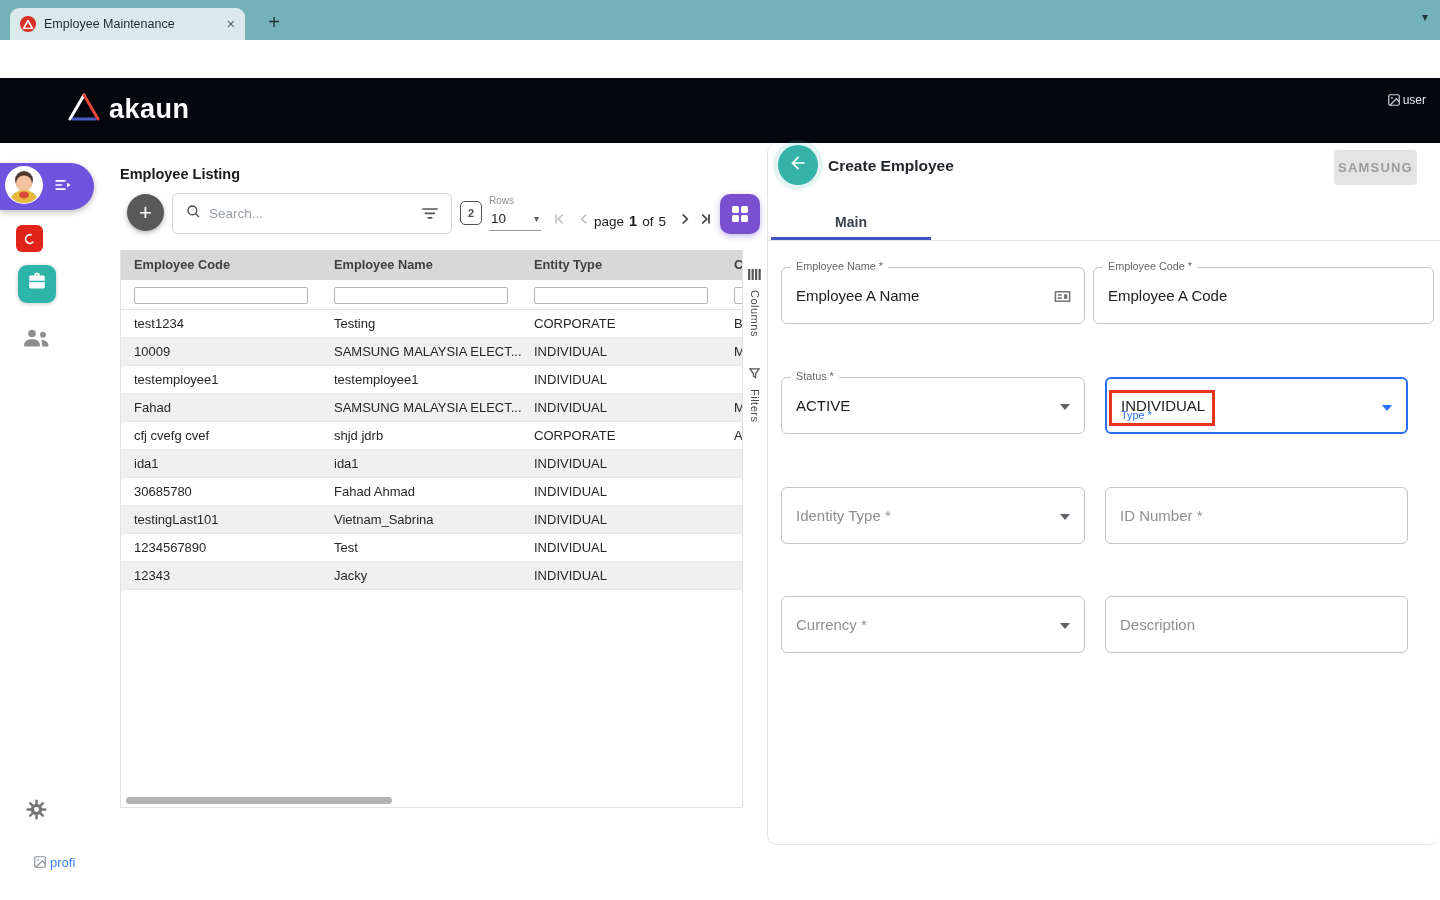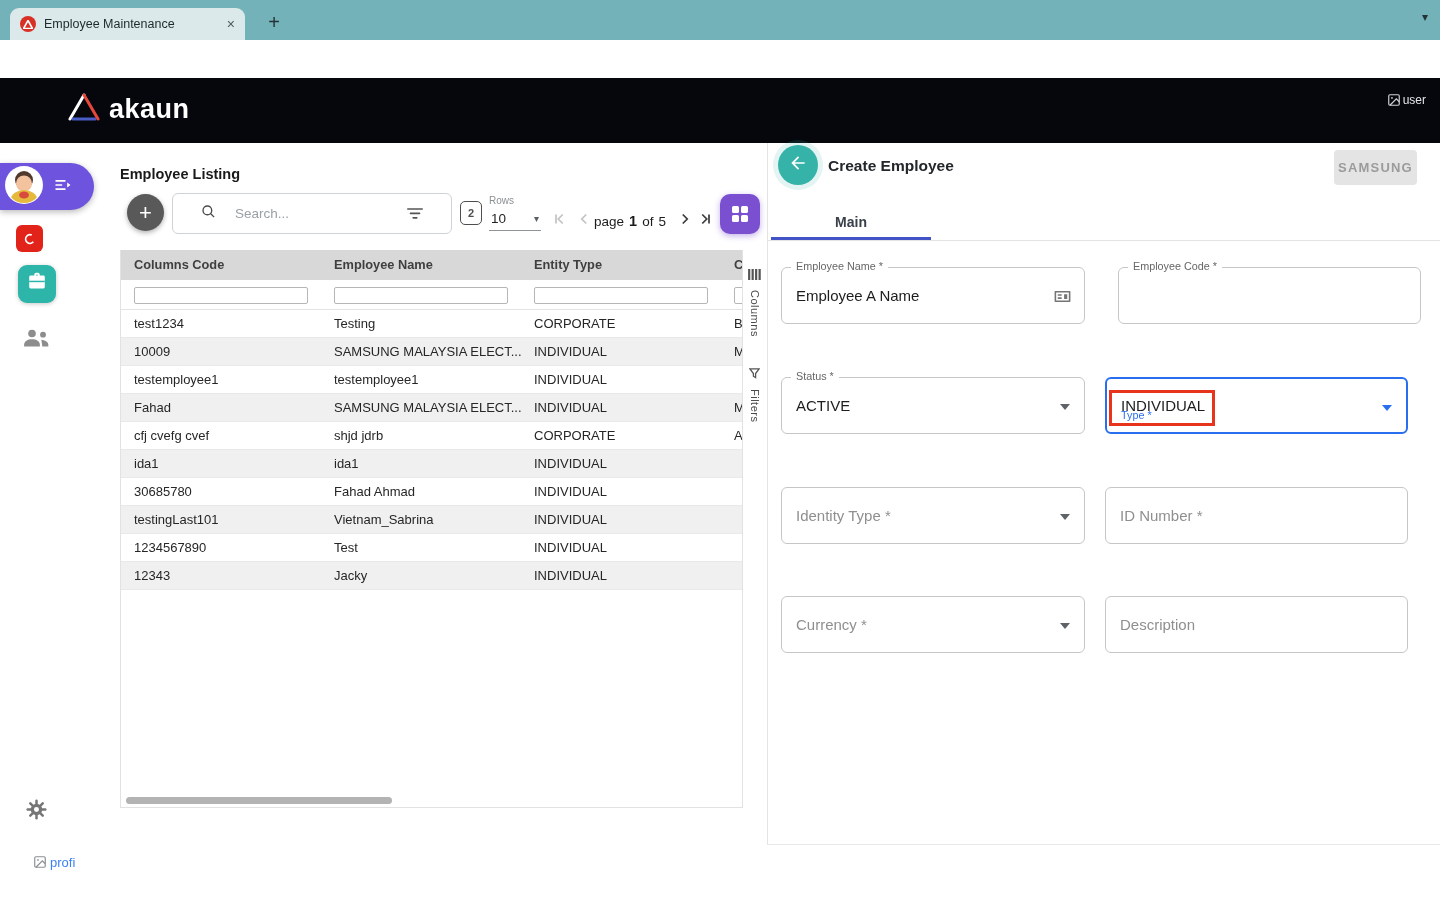--- a/index.html
+++ b/index.html
@@ -42,21 +42,21 @@
   .pdf{position:absolute;left:16px;top:82px;width:27px;height:27px;border-radius:6px;background:#e2231a;display:flex;align-items:center;justify-content:center;}
   .teal-tile{position:absolute;left:18px;top:122px;width:38px;height:38px;border-radius:9px;background:#2cb5a8;display:flex;align-items:center;justify-content:center;box-shadow:0 1px 4px rgba(0,0,0,.22);}
   .group-ic{position:absolute;left:23px;top:186px;}
   .gear-ic{position:absolute;left:25px;top:655px;}
   .profi{position:absolute;left:33px;top:712px;display:flex;gap:3px;color:#3b82f6;font-size:13px;align-items:flex-start;}
 
   
   .listing{position:absolute;left:120px;top:0;width:646px;height:720px;}
   .l-title{position:absolute;left:0;top:23px;font-size:14.5px;font-weight:600;color:#1a1a1a;}
   .add-btn{position:absolute;left:7px;top:51px;width:37px;height:37px;border-radius:50%;background:#595959;color:#fff;display:flex;align-items:center;justify-content:center;font-size:22px;box-shadow:0 2px 5px rgba(0,0,0,.3);}
-  .search-box{position:absolute;left:52px;top:50px;width:280px;height:41px;border:1px solid #cfd2d6;border-radius:6px;display:flex;align-items:center;padding:0 28px;gap:19px;background:#fff;}
+  .search-box{position:absolute;left:52px;top:50px;width:280px;height:41px;border:1px solid #cfd2d6;border-radius:6px;display:flex;align-items:center;padding:0 13px;gap:8px;background:#fff;}
   .search-input{border:none;outline:none;flex:1;font-size:13.5px;color:#333;font-family:inherit;min-width:0;}
   .search-input::placeholder{color:#9aa0a6;}
   .pagesize{position:absolute;left:340px;top:58px;width:22px;height:24px;border:1.7px solid #4e4e4e;border-radius:5px;color:#4e4e4e;font-size:11px;font-weight:bold;display:flex;align-items:center;justify-content:center;}
   .rows-group{position:absolute;left:369px;top:52px;width:52px;}
   .rows-label{font-size:10px;color:#8b9094;}
   .rows-select{display:flex;align-items:center;justify-content:space-between;border-bottom:1px solid #8f9499;padding:3px 2px 4px 2px;font-size:13.5px;color:#1f1f1f;margin-top:2px;}
   .rows-caret{font-size:10px;color:#5a5f63;}
   .pg-ic{position:absolute;top:67px;width:18px;height:18px;}
   .pg-text{position:absolute;left:474px;top:70px;font-size:13.5px;color:#1c1c1c;display:flex;gap:5px;align-items:baseline;white-space:nowrap;}
   .pg-cur{font-weight:bold;font-size:14.5px;}
@@ -71,21 +71,21 @@
   .trow{display:flex;height:28px;border-bottom:1px solid #e9e9e9;align-items:center;}
   .trow.alt{background:#f0f0f0;}
   .td{flex:0 0 200px;padding-left:13px;font-size:13px;color:#262626;white-space:nowrap;overflow:hidden;}
   .hscroll{position:absolute;left:5px;bottom:3px;width:266px;height:7px;border-radius:4px;background:#b3b3b3;}
 
   .sidestrip{position:absolute;left:623px;top:107px;width:23px;height:558px;display:flex;flex-direction:column;align-items:center;padding-top:16px;gap:28px;}
   .vtab{display:flex;flex-direction:column;align-items:center;gap:6px;color:#4a4a4a;}
   .vtab-text{writing-mode:vertical-rl;font-size:11px;letter-spacing:.5px;}
 
   
-  .create{position:absolute;left:767px;top:0;width:673px;height:702px;border-left:1px solid #e3e3e3;border-bottom:1px solid #e8e8e8;background:#fff;}
+  .create{position:absolute;left:767px;top:0;width:673px;height:702px;border-left:1px solid #e3e3e3;border-bottom:1px solid #e8e8e8;background:#fff;border-radius:10px;}
   .back-btn{position:absolute;left:10px;top:2px;width:40px;height:40px;border-radius:50%;background:#36b3a8;display:flex;align-items:center;justify-content:center;box-shadow:0 0 0 5px rgba(54,179,168,.14);}
   .c-title{position:absolute;left:60px;top:14px;font-size:15.5px;font-weight:600;color:#23262b;}
   .create-btn{position:absolute;left:566px;top:7px;width:83px;height:35px;background:#e4e4e4;color:#9b9b9b;font-size:13px;font-weight:bold;letter-spacing:1.2px;border:none;border-radius:4px;font-family:inherit;}
   .main-tab{position:absolute;left:3px;top:63px;width:160px;height:32px;display:flex;align-items:center;justify-content:center;font-size:14px;color:#39404a;font-weight:600;}
   .tab-underline{position:absolute;left:3px;top:94px;width:160px;height:3px;background:#4254c5;}
   .tabs-divider{position:absolute;left:0;top:97px;width:100%;height:1px;background:#e4e4e4;}
 
   .field{position:absolute;height:57px;border:1px solid #c6c6c6;border-radius:6px;background:#fff;}
   .flabel{position:absolute;top:-8px;left:9px;background:#fff;padding:0 5px;font-size:10.8px;color:#666;white-space:nowrap;}
   .fvalue{position:absolute;left:14px;top:0;height:100%;display:flex;align-items:center;font-size:15px;color:#1d1d1d;white-space:nowrap;}
@@ -321,21 +321,21 @@
               <rect x="1" y="1" width="7" height="7" rx="1.6"></rect>
               <rect x="10" y="1" width="7" height="7" rx="1.6"></rect>
               <rect x="1" y="10" width="7" height="7" rx="1.6"></rect>
               <rect x="10" y="10" width="7" height="7" rx="1.6"></rect>
             </g>
           </svg>
       </div>
 
       <div class="tablebox">
         <div class="thead">
-          <div class="th">Columns Code</div>
+          <div class="th">Employee Code</div>
           <div class="th">Employee Name</div>
           <div class="th">Entity Type</div>
           <div class="th">Cu</div>
         </div>
         <div class="tfilter">
           <div class="tf-cell"><input class="tf-input" type="text" style=""></div>
           <div class="tf-cell"><input class="tf-input" type="text" style=""></div>
           <div class="tf-cell"><input class="tf-input" type="text" style=""></div>
           <div class="tf-cell"><input class="tf-input" type="text" style=""></div>
         </div>
@@ -447,22 +447,23 @@
       <div class="field" style="left:13px;top:124px;width:304px">
         <span class="flabel">Employee Name *</span>
         <span class="fvalue">Employee A Name</span>
         <span class="ficon">
           <svg viewBox="0 0 24 24" width="19" height="19" fill="#757575">
               <path d="M3 5h18a1 1 0 0 1 1 1v12a1 1 0 0 1-1 1H3a1 1 0 0 1-1-1V6a1 1 0 0 1 1-1zm1 2v10h16V7H4zm2 2h5v2H6V9zm0 4h5v2H6v-2zm8-4h4v6h-4V9z"></path>
             </svg>
         </span>
       </div>
 
-      <div class="field" style="left:350px;top:124px;width:303px">
+      <div class="field" style="left:325px;top:124px;width:341px">
         <span class="flabel">Employee Code *</span>
+        <span class="fvalue">Employee A Code</span>
       </div>
 
       <div class="field" style="left:13px;top:234px;width:304px">
         <span class="flabel">Status *</span>
         <span class="fvalue">ACTIVE</span>
         <span class="caret"></span>
       </div>
 
       <div class="field focused" style="left:337px;top:234px;width:303px">
         <span class="flabel">Type *</span>

